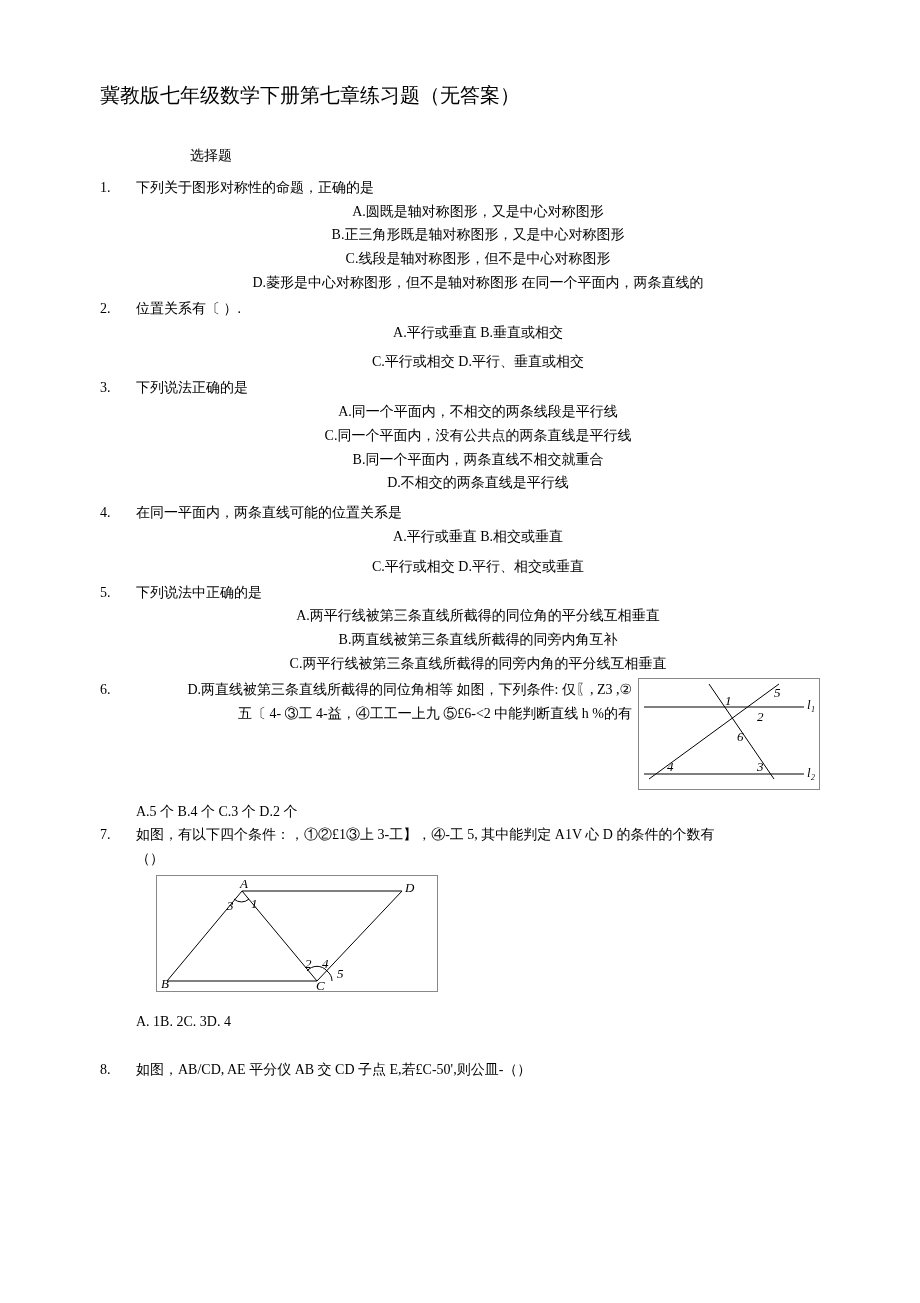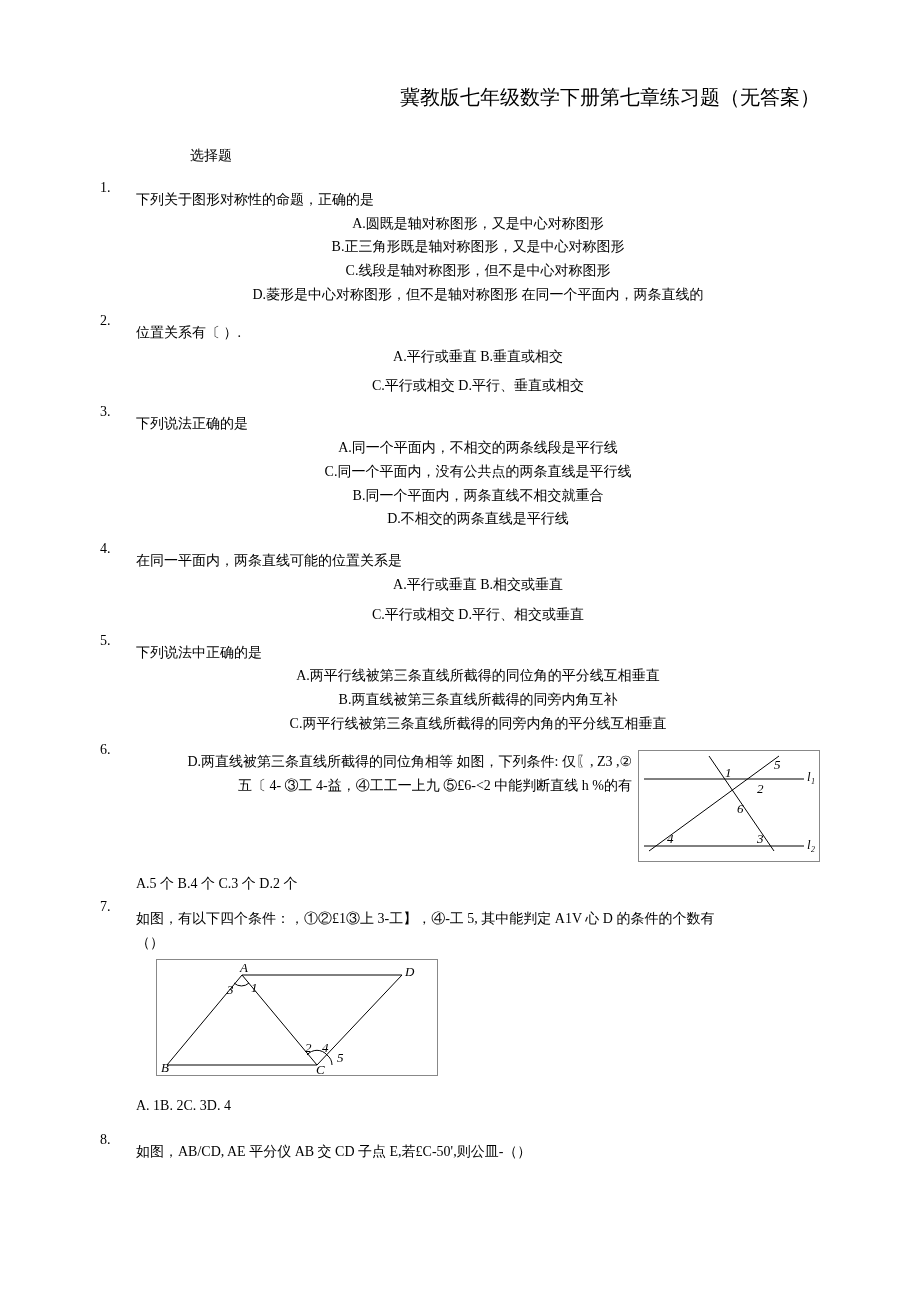--- a/index.html
+++ b/index.html
@@ -6,45 +6,44 @@
       font-family: "SimSun", "宋体", serif;
       font-size: 14px;
       color: #000;
       background: #fff;
       margin: 0;
       padding: 80px 100px 40px 100px;
       width: 720px;
       line-height: 1.7;
     }
     .title {
-      text-align: right;
+      text-align: left;
       font-size: 20px;
       font-weight: normal;
       margin-bottom: 30px;
-      font-family: Liberation Sans, sans-serif;
+      font-family: Liberation Mono, monospace;
     }
     .section-header {
       margin-left: 90px;
       margin-bottom: 8px;
     }
     .question-row {
       display: flex;
       align-items: flex-start;
       margin-bottom: 2px;
     }
     .qnum {
       width: 30px;
       flex-shrink: 0;
       text-align: left;
       padding-left: 0;
     }
     .qbody {
       flex: 1;
       padding-left: 6px;
-      margin-top: 12px;
     }
     .qtext, .qopt, .qans {
       margin: 0;
     }
     .qopt {
       margin-left: 0;
       text-align: center;
     }
     .indent {
       margin-left: 36px;
@@ -186,20 +185,20 @@
     <text x="248" y="16">D</text>
     <text x="4" y="112">B</text>
     <text x="159" y="114">C</text>
     <text x="94" y="32">1</text>
     <text x="70" y="34">3</text>
     <text x="148" y="92">2</text>
     <text x="165" y="92">4</text>
     <text x="180" y="102">5</text>
   </svg>
 </div>
-<div class="indent" style="margin-bottom:10px;">A. 1B. 2C. 3D. 4</div>
+<div class="indent" style="margin-bottom:24px;">A. 1B. 2C. 3D. 4</div>
 
 <div class="question-row">
   <div class="qnum">8.</div>
   <div class="qbody">
     <div class="qtext">如图，AB/CD, AE 平分仪 AB 交 CD 子点 E,若£C-50',则公皿-（）</div>
   </div>
 </div>
 
 </body></html>

